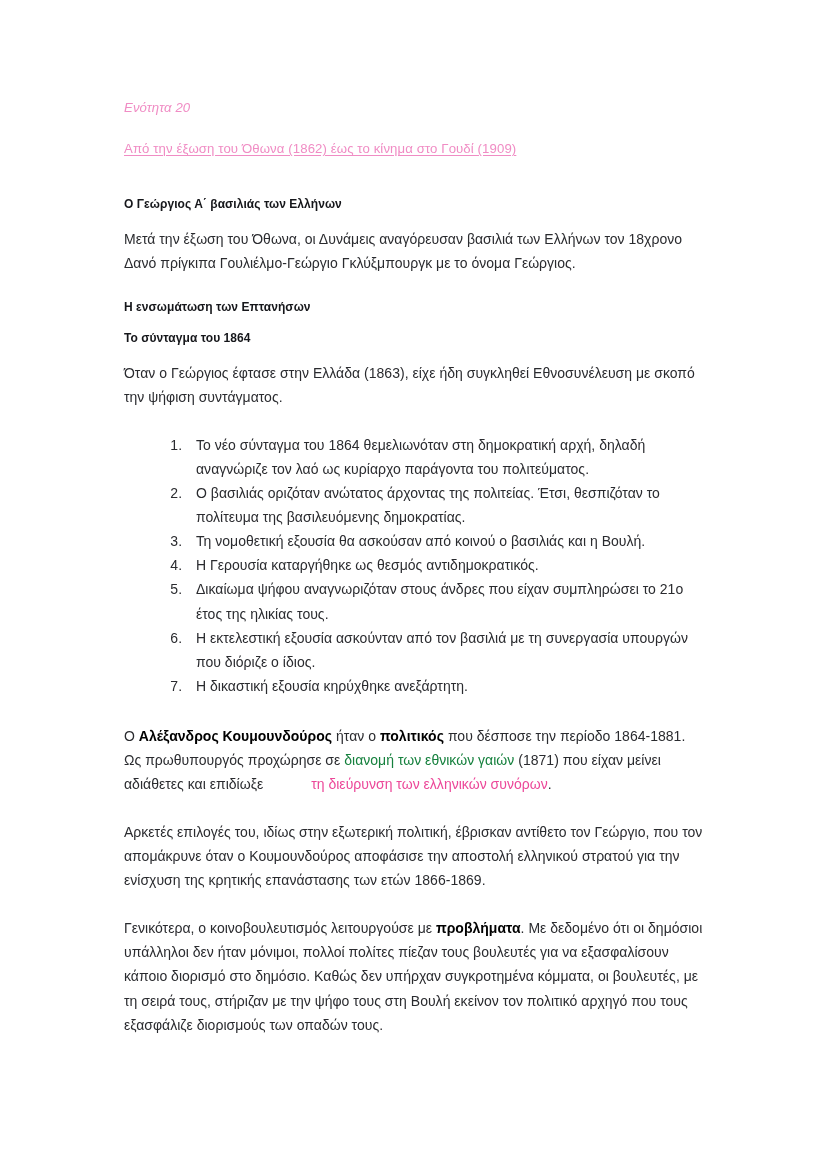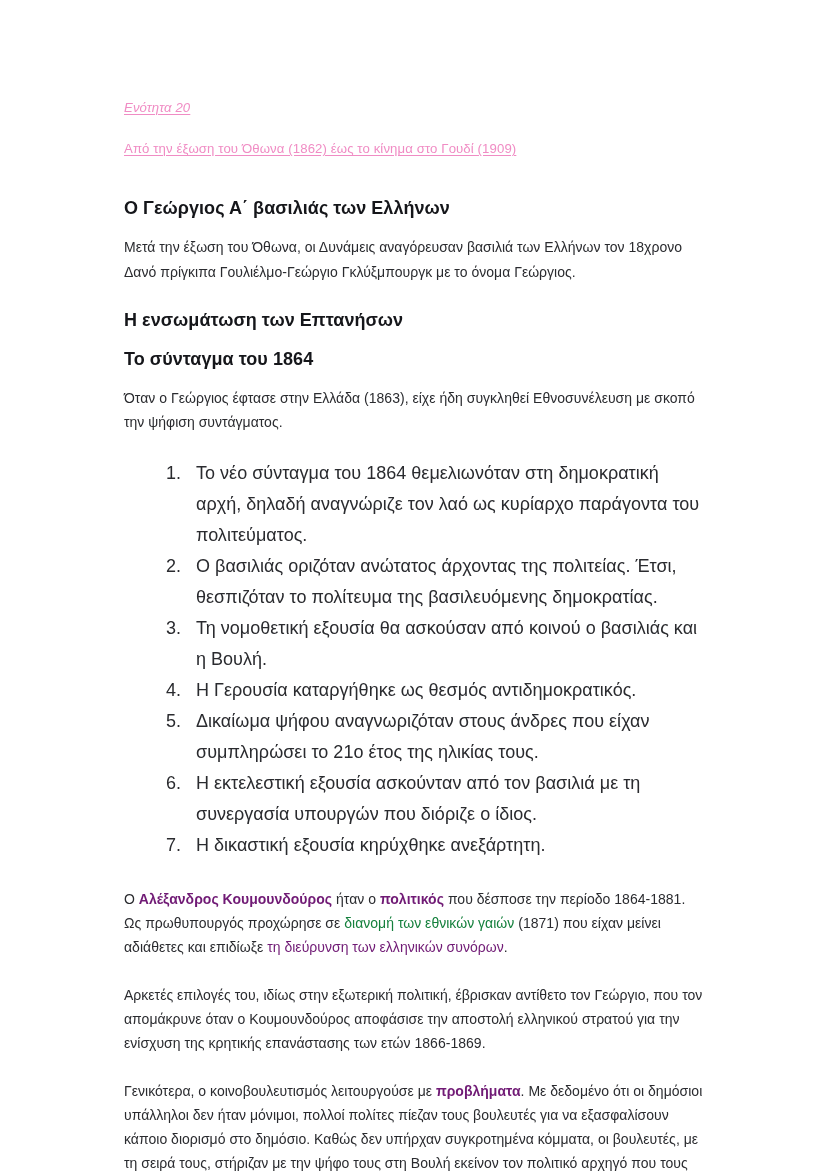--- a/index.html
+++ b/index.html
@@ -30,79 +30,79 @@
     top: 98px;
     width: 580px;
   }
 
   
   .doc-title {
     font-size: 13.2px;
     font-style: italic;
     font-weight: 400;
     color: #f08cc4;
-    text-decoration: underline;
     text-underline-offset: 2px;
     letter-spacing: 0.1px;
     line-height: 1.45;
     margin: 0 0 22px 0;
     white-space: nowrap;
   }
   .doc-subtitle {
     font-size: 13.2px;
     font-weight: 400;
     color: #f08cc4;
     text-decoration: underline;
     text-underline-offset: 2px;
     letter-spacing: 0.1px;
     line-height: 1.45;
     margin: 0 0 38px 0;
     white-space: nowrap;
   }
 
   h3.section-heading {
-    font-size: 18px;
+    font-size: 12px;
     font-weight: 700;
     color: #15161a;
     margin: 0 0 14px 0;
     line-height: 1.4;
     letter-spacing: 0.05px;
   }
 
   p.body-par {
     font-size: 14px;
     font-weight: 400;
     color: #2a2b2f;
     line-height: 1.72;
     margin: 0 0 24px 0;
     letter-spacing: 0.02px;
   }
 
   ol.numbered-list {
     margin: 0 0 26px 0;
     padding: 0 0 0 62px;
-    font-size: 18px;
+    font-size: 14px;
     line-height: 1.72;
     color: #2a2b2f;
   }
   ol.numbered-list > li {
     margin: 0 0 0 0;
     padding-left: 10px;
     letter-spacing: 0.02px;
   }
 
   b, strong, .bold {
     font-weight: 700;
-    color: #701a75;
+    color: #000000;
   }
   .link-pink {
     color: #15803d;
   }
   .link-pink2 {
-    color: #701a75;
+    color: #ec4899;
+    margin-left: 44px;
   }
 </style>
 </head>
 <body>
 
 <div class="page">
   <div class="content">
 
     <div class="doc-title">Ενότητα 20</div>
 

